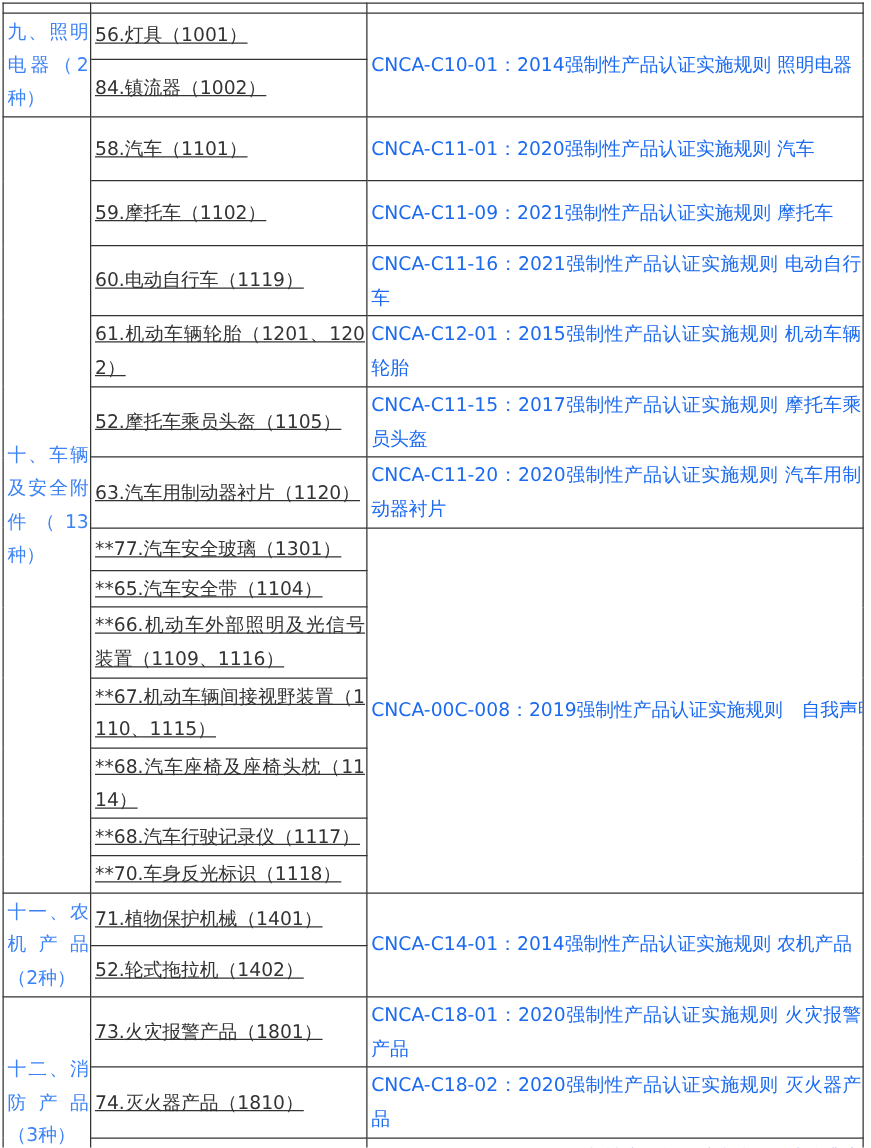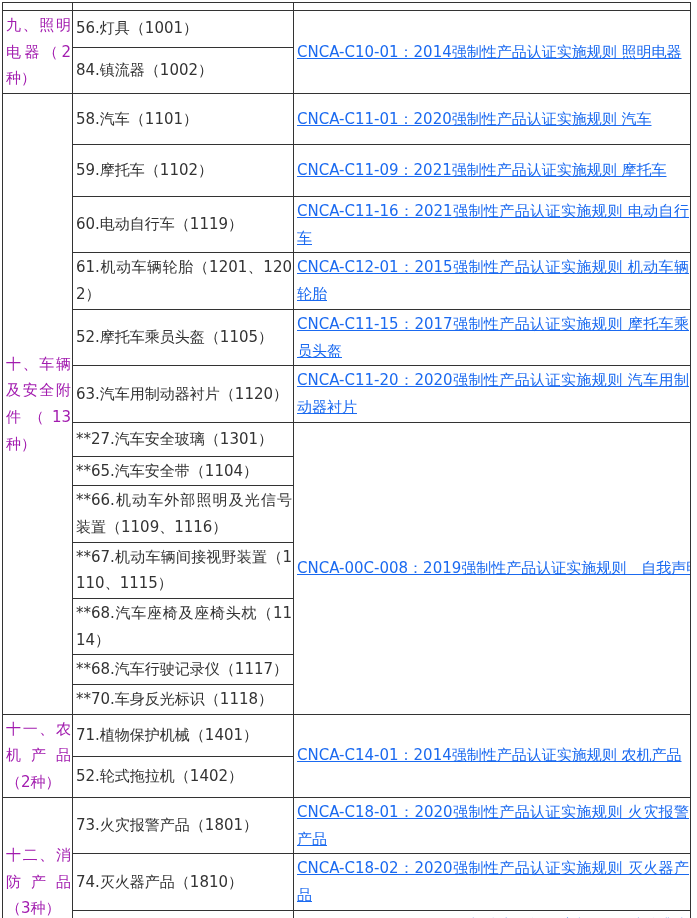--- a/index.html
+++ b/index.html
@@ -18,29 +18,28 @@
     border:1px solid #333333;
     font-size:15px;
     line-height:1.78;
     vertical-align:middle;
     padding:1px 1px 1px 3px;
     text-align:justify;
     word-break:break-all;
     overflow:hidden;
   }
   td.cat{
-    color:#a21caf;
+    color:#3b82f6;
     padding-left:4px;
     padding-right:2px;
   }
-  td.prod{color:#333333;}
+  td.prod{color:#333333;text-decoration:underline;}
   td.rule{
     color:#1b6af0;
     cursor:pointer;
-    text-decoration:underline;
   }
   td.rule.nowrap{white-space:nowrap;text-align:left;}
   td.empty{padding:0;}
 </style>
 </head>
 <body>
 
 <div class="wrap">
   <table class="catalog">
     <colgroup>
@@ -84,21 +83,21 @@
     </tr>
     <tr style="height:54px">
       <td class="prod">52.摩托车乘员头盔（1105）</td>
       <td class="rule">CNCA-C11-15：2017强制性产品认证实施规则 摩托车乘员头盔</td>
     </tr>
     <tr style="height:48px">
       <td class="prod">63.汽车用制动器衬片（1120）</td>
       <td class="rule">CNCA-C11-20：2020强制性产品认证实施规则 汽车用制动器衬片</td>
     </tr>
     <tr style="height:34px">
-      <td class="prod">**27.汽车安全玻璃（1301）</td>
+      <td class="prod">**77.汽车安全玻璃（1301）</td>
       <td class="rule nowrap" rowspan="7">CNCA-00C-008：2019强制性产品认证实施规则　自我声明</td>
     </tr>
     <tr style="height:28px">
       <td class="prod">**65.汽车安全带（1104）</td>
     </tr>
     <tr style="height:52px">
       <td class="prod">**66.机动车外部照明及光信号装置（1109、1116）</td>
     </tr>
     <tr style="height:55px">
       <td class="prod">**67.机动车辆间接视野装置（1110、1115）</td>

